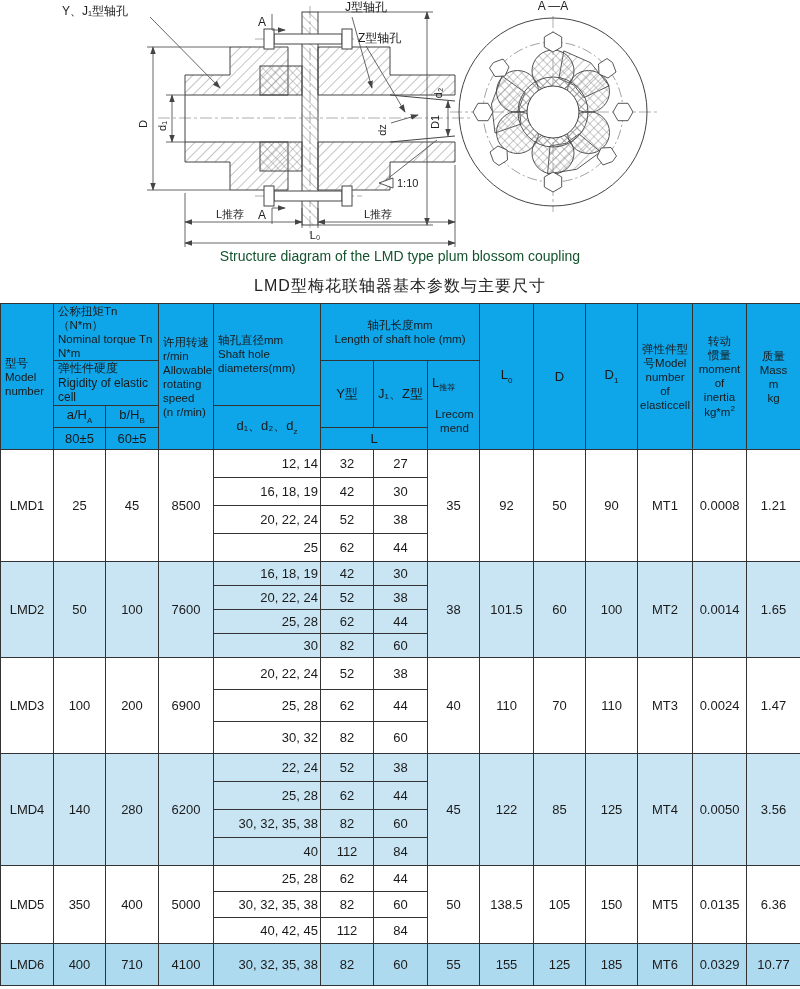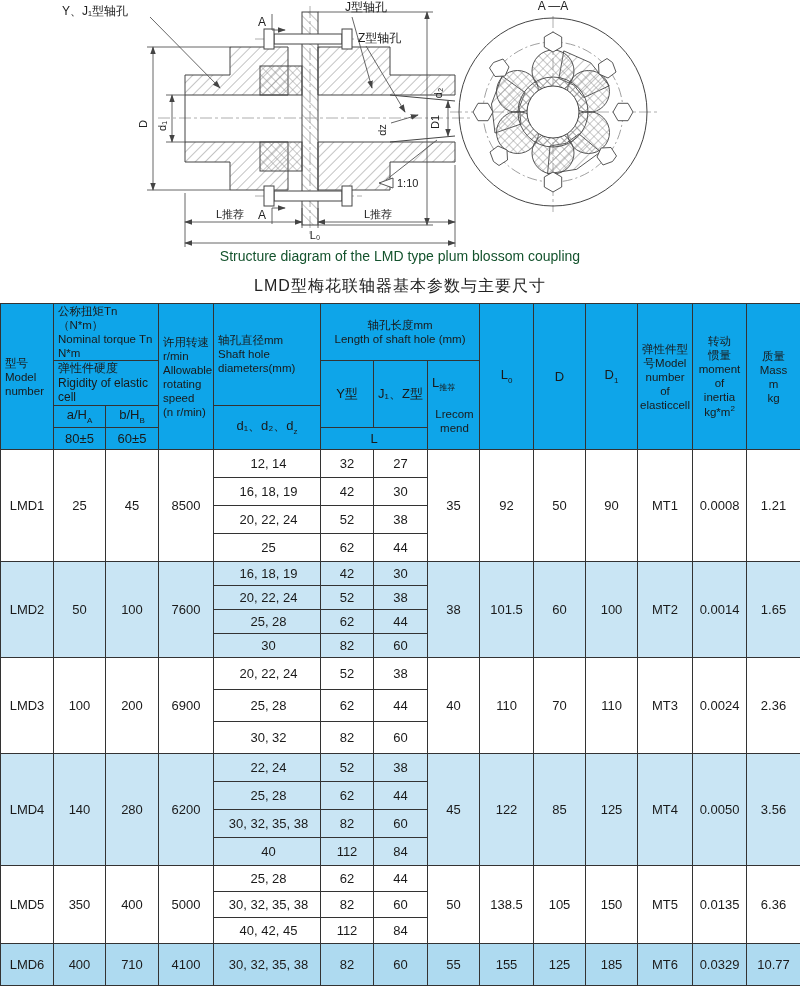--- a/index.html
+++ b/index.html
@@ -15,21 +15,21 @@
   th,td{border:1px solid #333;text-align:center;vertical-align:middle;
     padding:0 2px;font-weight:normal;overflow:hidden}
   thead th{background:#0ea5e9;font-size:11.5px;line-height:1.22;white-space:pre-line}
   td{font-size:13px;white-space:nowrap}
   .al{text-align:left;padding-left:4px}
   .sm{font-size:12px}
   .big{font-size:13px}
   .wrap{word-break:break-all;text-align:center;font-size:11.5px}
   sub{font-size:8px}
   sup{font-size:8px}
-  td.left{text-align:center;padding-left:5px}
+  td.left{text-align:right;padding-left:5px}
   tr.blue td{background:#c9e5f4}
   tr.blue2 td{background:#aedaf0}
 </style>
 </head>
 <body>
 
 <svg width="800" height="248" viewBox="0 0 800 248">
   <defs>
     <pattern id="h1" patternUnits="userSpaceOnUse" width="7" height="7" patternTransform="rotate(45)">
       <line x1="0" y1="0" x2="0" y2="7" stroke="#8a8a8a" stroke-width="1"></line>
@@ -312,21 +312,21 @@
         <td rowspan="3">6900</td>
         <td class="left">20, 22, 24</td>
         <td>52</td>
         <td>38</td>
         <td rowspan="3">40</td>
         <td rowspan="3">110</td>
         <td rowspan="3">70</td>
         <td rowspan="3">110</td>
         <td rowspan="3">MT3</td>
         <td rowspan="3">0.0024</td>
-        <td rowspan="3">2.36</td>
+        <td rowspan="3">1.47</td>
       </tr>
       <tr class="" style="height: 32px;">
         <td class="left">25, 28</td>
         <td>62</td>
         <td>44</td>
       </tr>
       <tr class="" style="height: 32px;">
         <td class="left">30, 32</td>
         <td>82</td>
         <td>60</td>

